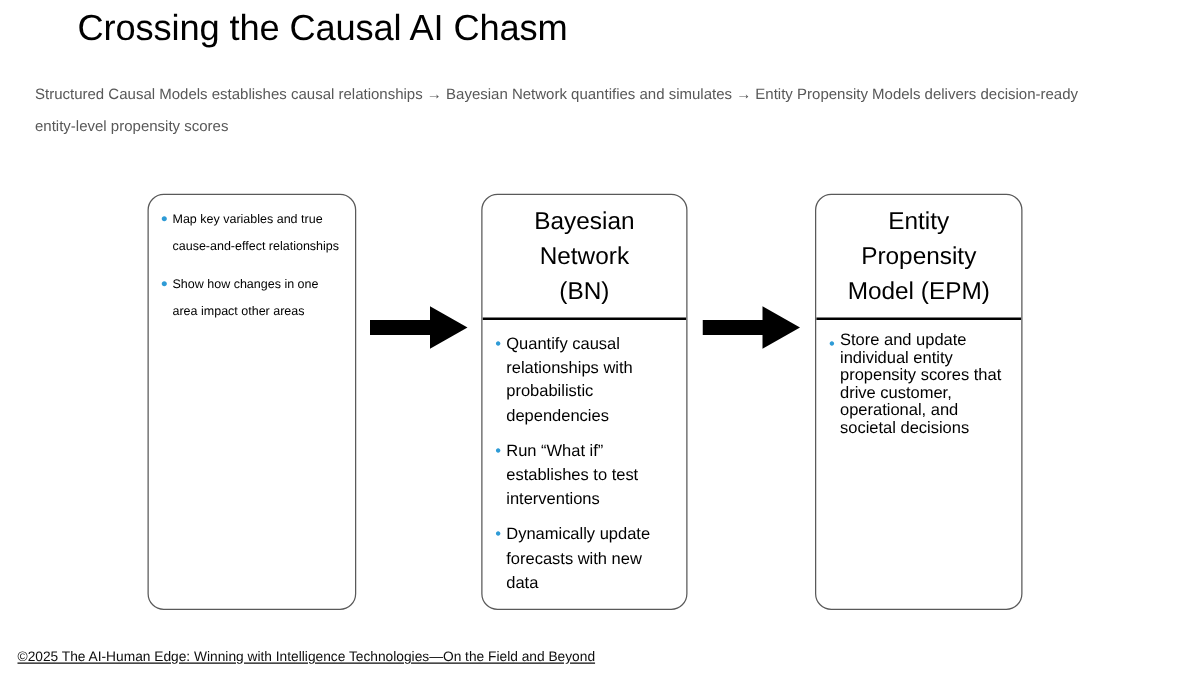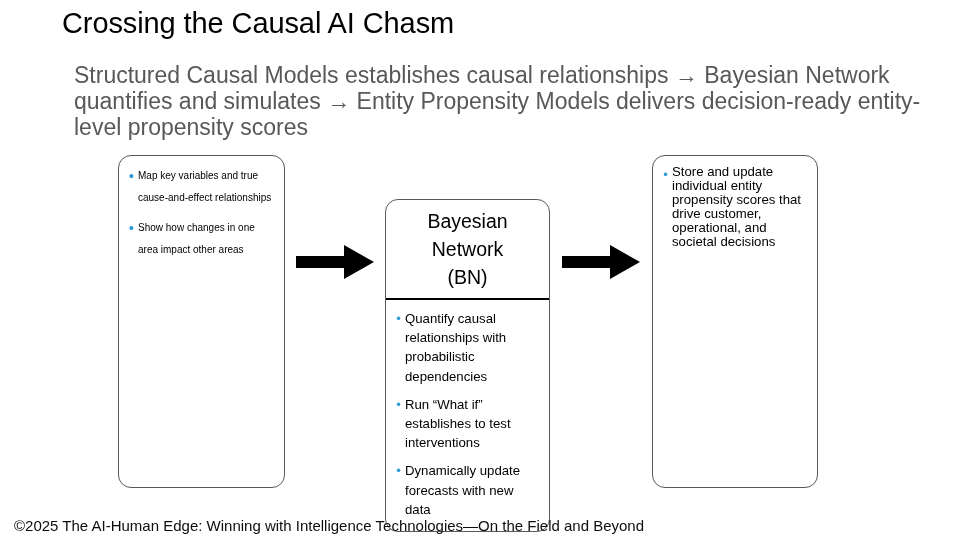--- a/index.html
+++ b/index.html
@@ -30,25 +30,24 @@
     white-space: nowrap;
     margin-left: 40px;
   }
 
   
   #slide-subtitle {
     position: absolute;
     left: 28px;
     top: 62px;
     width: 850px;
-    font-size: 23px;
+    font-size: 12px;
     line-height: 26px;
     font-weight: 400;
     color: #585858;
-    margin-left: 46px;
   }
 
   
   #diagram {
     position: absolute;
     left: 0;
     top: 0;
     width: 960px;
     height: 540px;
     pointer-events: none;
@@ -125,24 +124,25 @@
   .arrow {
     position: absolute;
     pointer-events: auto;
   }
 
   
   #slide-footer {
     position: absolute;
     left: 14px;
     top: 518px;
-    font-size: 15px;
+    font-size: 11px;
     line-height: 16px;
     color: #0d0d0d;
     white-space: nowrap;
+    text-decoration: underline;
   }
 </style>
 </head>
 <body>
 
 <div id="slide-title">Crossing the Causal AI Chasm</div>
 
 <div id="slide-subtitle">Structured Causal Models establishes causal relationships → Bayesian Network quantifies and simulates → Entity Propensity Models delivers decision-ready entity-level propensity scores</div>
 
 <div id="diagram">
@@ -161,21 +161,21 @@
       </ul>
     </div>
   </div>
 
   <div class="arrow" id="arrow-1" style="left:296px; top:243px; width:80px; height:38px;">
     <svg width="80" height="38" viewBox="0 0 80 38" xmlns="http://www.w3.org/2000/svg">
       <path d="M0,13 L48,13 L48,2 L78,19 L48,36 L48,25 L0,25 Z" fill="#000000"></path>
     </svg>
   </div>
 
-  <div class="node-box" id="box-bn" style="left:385px; top:155px; width:165px; height:333px;margin-top:44px;">
+  <div class="node-box" id="box-bn" style="left:385px; top:155px; width:165px; height:333px;">
     <div class="node-header">
       <div class="node-header-text">
         <span>Bayesian</span><br>
         <span>Network</span><br>
         <span>(BN)</span>
       </div>
     </div>
     <div class="node-body">
       <ul class="bullet-list">
         <li class="bullet-item">
@@ -194,20 +194,27 @@
     </div>
   </div>
 
   <div class="arrow" id="arrow-2" style="left:562px; top:243px; width:80px; height:38px;">
     <svg width="80" height="38" viewBox="0 0 80 38" xmlns="http://www.w3.org/2000/svg">
       <path d="M0,13 L48,13 L48,2 L78,19 L48,36 L48,25 L0,25 Z" fill="#000000"></path>
     </svg>
   </div>
 
   <div class="node-box" id="box-epm" style="left:652px; top:155px; width:166px; height:333px;">
+    <div class="node-header">
+      <div class="node-header-text">
+        <span>Entity</span><br>
+        <span>Propensity</span><br>
+        <span>Model (EPM)</span>
+      </div>
+    </div>
     <div class="node-body">
       <ul class="bullet-list">
         <li class="bullet-item">
           <span class="bullet-dot">•</span>
           <span class="bullet-text">Store and update individual entity propensity scores that drive customer, operational, and societal decisions</span>
         </li>
       </ul>
     </div>
   </div>
 

